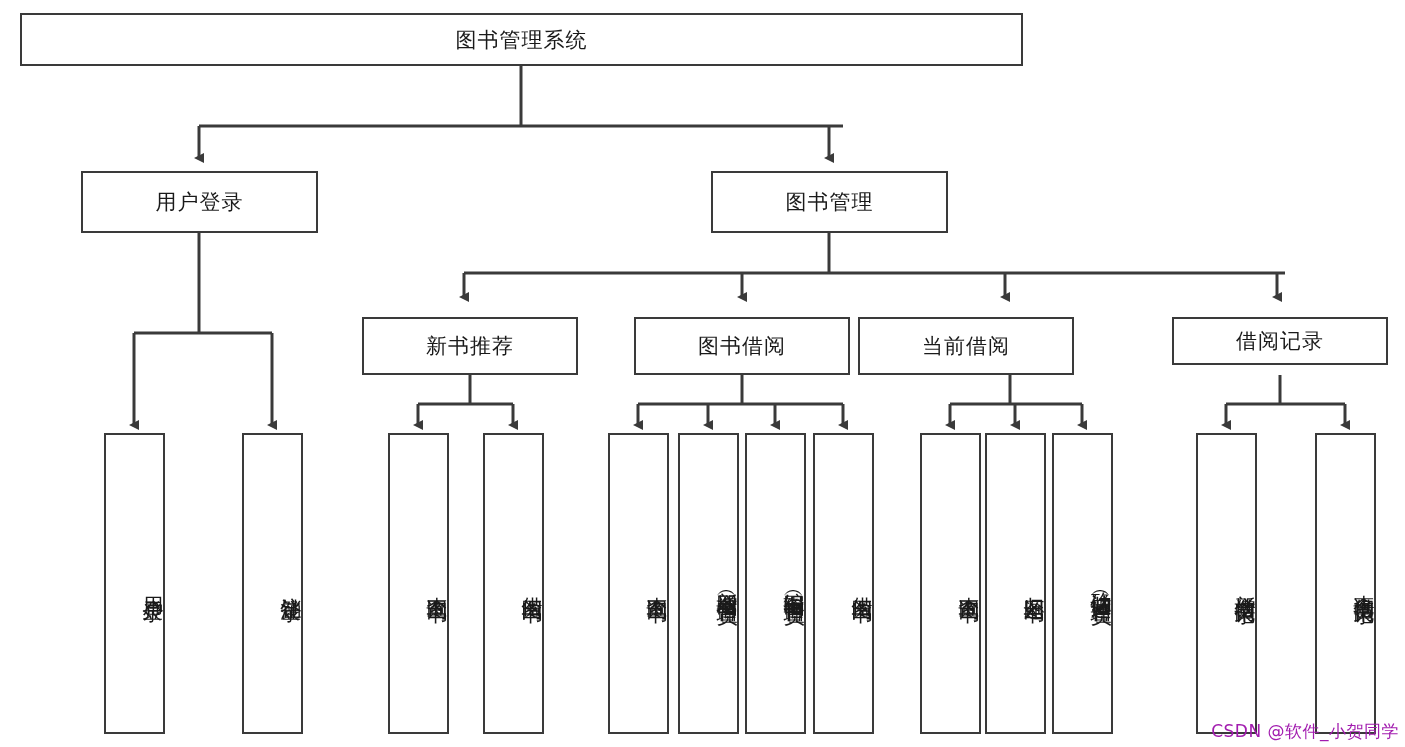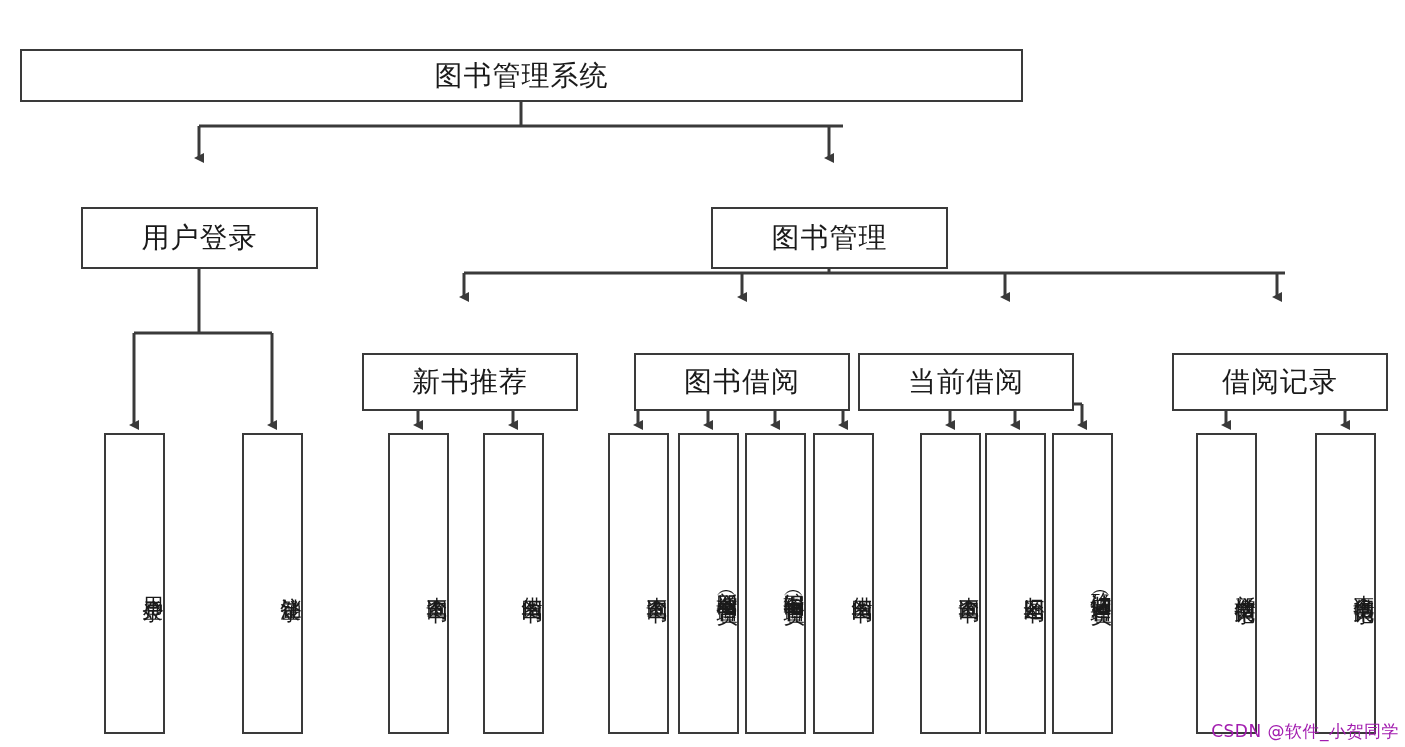--- a/index.html
+++ b/index.html
@@ -29,23 +29,22 @@
     position: absolute;
     box-sizing: border-box;
     border: 2px solid #3a3a3a;
     background: #ffffff;
     display: flex;
     align-items: center;
     justify-content: center;
     color: #1a1a1a;
   }
   .node.horiz {
-    font-size: 28px;
+    font-size: 21px;
     letter-spacing: 1px;
-    margin-top: 36px;
   }
   .node.vert {
     writing-mode: vertical-rl;
     text-orientation: upright;
     font-size: 21px;
     letter-spacing: 2px;
     padding-top: 8px;
     padding-bottom: 8px;
     align-items: flex-start;
     justify-content: center;
@@ -134,21 +133,21 @@
 
   <div class="node horiz" style="left:711px; top:171px; width:237px; height:62px;">
     <span>图书管理</span>
   </div>
   <div class="node horiz" style="left:634px; top:317px; width:216px; height:58px;align-items:center;">
     <span>图书借阅</span>
   </div>
   <div class="node horiz" style="left:858px; top:317px; width:216px; height:58px;">
     <span>当前借阅</span>
   </div>
-  <div class="node horiz" style="left:1172px; top:317px; width:216px; height:58px;">
+  <div class="node horiz" style="left:1172px; top:317px; width:216px; height:48px;">
     <span>借阅记录</span>
   </div>
 
   <div class="node vert" style="left:104px; top:433px; width:61px; height:301px;">
     <span class="vtext">用户登录</span>
   </div>
   <div class="node vert" style="left:242px; top:433px; width:61px; height:301px;">
     <span class="vtext">注销登录</span>
   </div>
 

